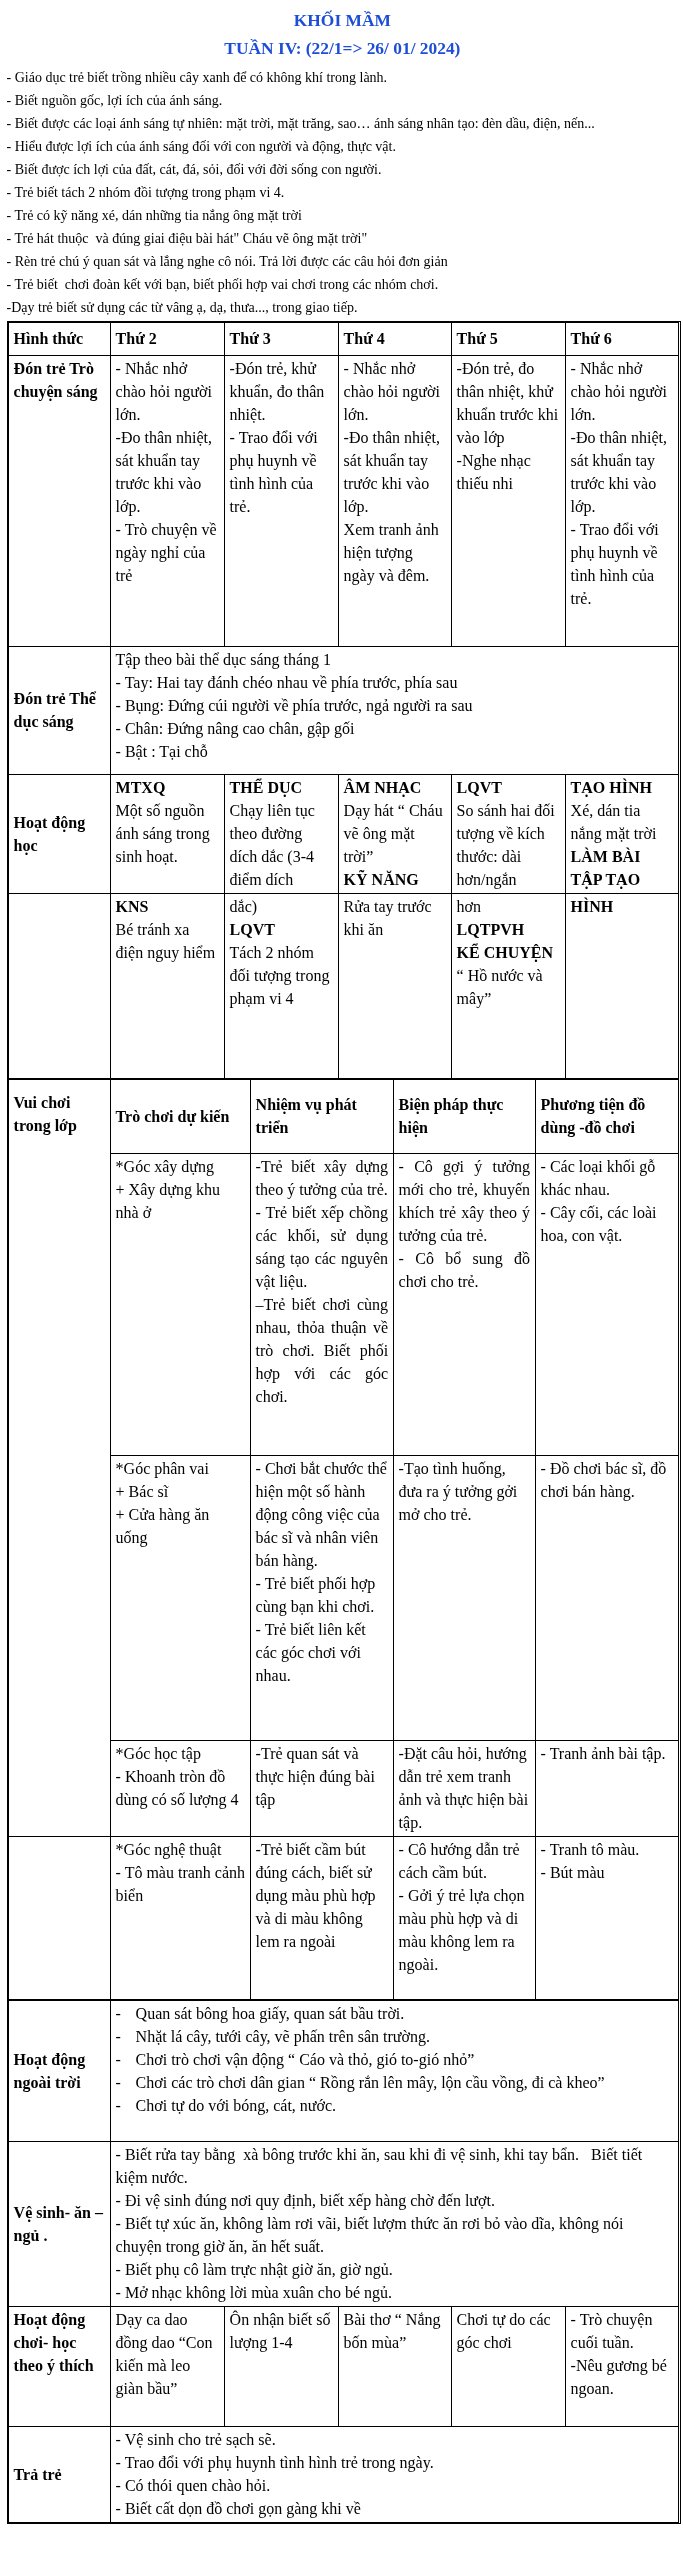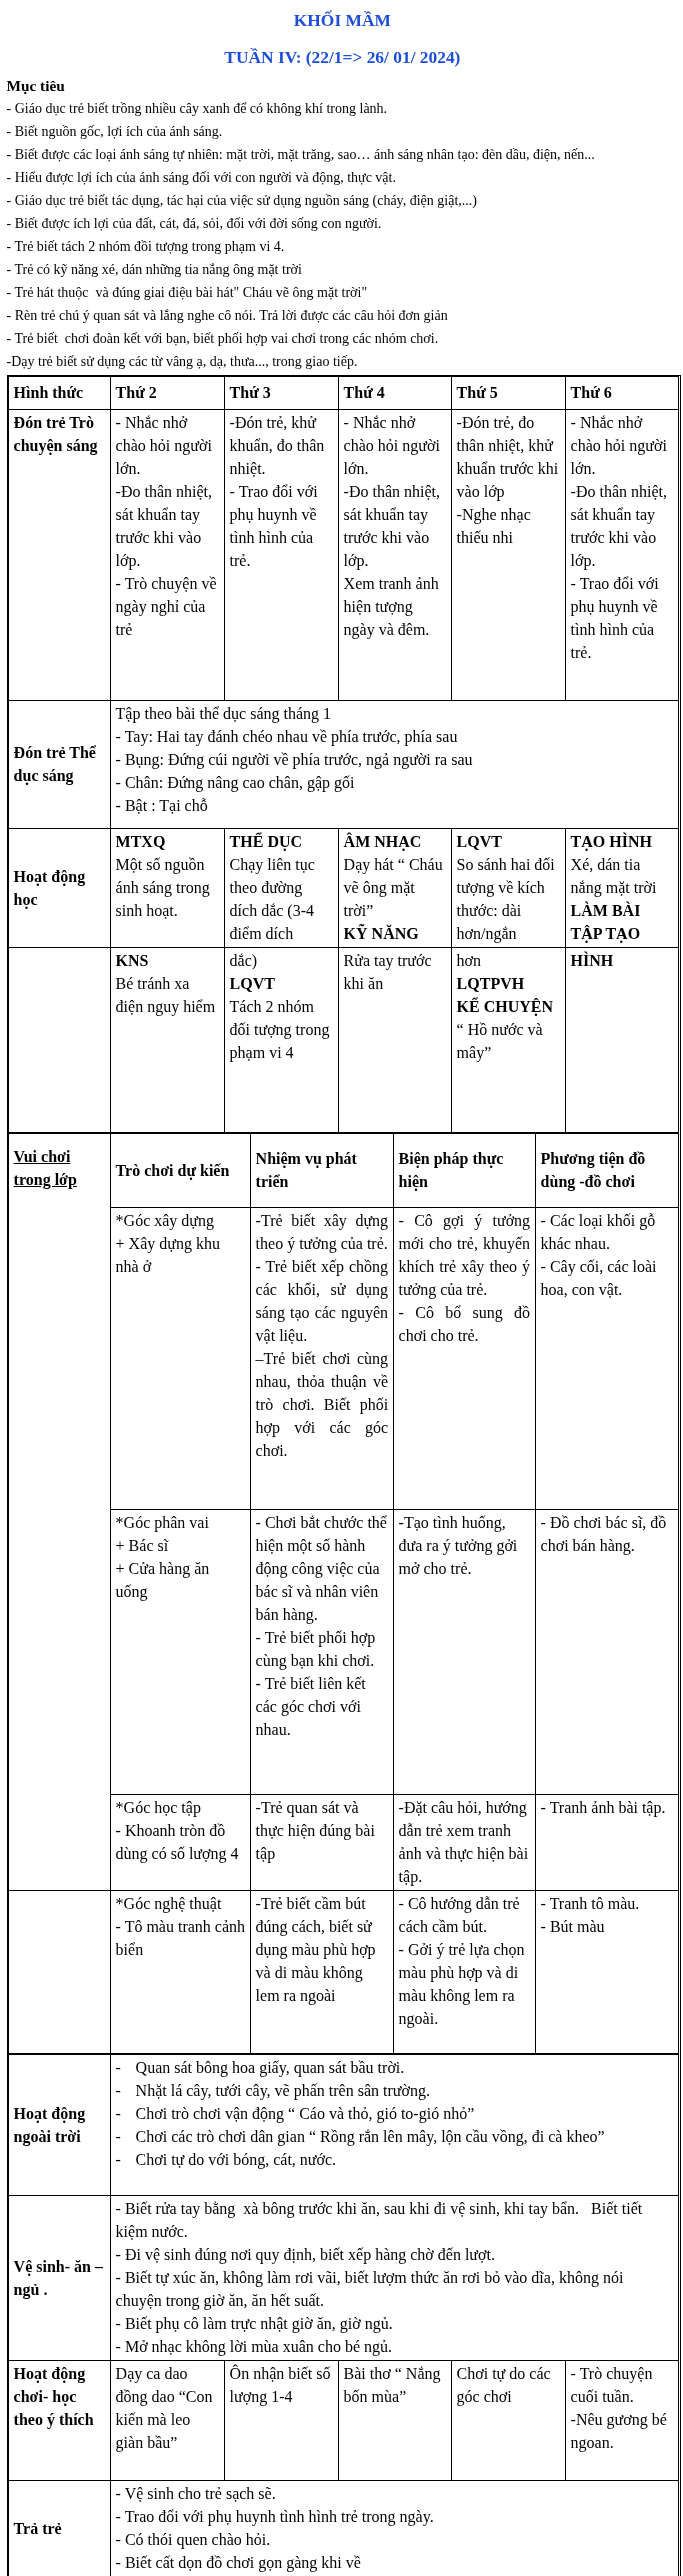--- a/index.html
+++ b/index.html
@@ -1,48 +1,46 @@
 <!DOCTYPE html>
 <html style="font-size:11.6px"><head>
 <meta charset="utf-8">
 <style>
   html,body{margin:0;padding:0;background:#ffffff;}
   body{width:684px;font-family:"Liberation Serif","DejaVu Serif",serif;color:#000;}
   .page{padding:4.4px 5.8px 14.5px 6.5px;}
   .title{color:#1d4ed8;font-weight:bold;text-align:center;font-size:17.4px;line-height:22px;}
   .title.t1{margin-top:4.4px;}
-  .title.t2{margin-top:15px;margin-bottom:7.3px;text-align:center;}
+  .title.t2{margin-top:6px;margin-bottom:7.3px;text-align:center;}
   .goals-heading{font-weight:bold;font-size:15.3px;line-height:22px;}
   .goals .ln{font-size:14px;line-height:23px;white-space:pre-wrap;}
   .tables-wrap{border:0.7px solid #000;width:672px;margin-top:1.5px;}
   table{border-collapse:collapse;table-layout:fixed;width:671px;margin:0;}
   td{border:0.7px solid #000;vertical-align:top;padding:1.5px 4.4px 1.5px 5.1px;font-size:16px;line-height:23px;overflow:hidden;}
   td .ln{white-space:pre-wrap;tab-size:5;}
   .b,.lbl,.hdr td{font-weight:bold;}
   .lbl{font-weight:bold;}
   .mid{vertical-align:middle;}
   .hdr td{vertical-align:middle;}
   .just .ln{text-align:justify;}
-  .padtop{padding-top:11.6px;text-decoration:underline;}
+  .padtop{padding-top:11.6px;}
 </style>
 </head>
 <body>
 
 <div class="page">
 
   <div class="title t1">KHỐI MẦM</div>
   <div class="title t2">TUẦN IV: (22/1=&gt; 26/ 01/ 2024)</div>
 
-  <div class="goals-heading">Mục tiêu</div>
   <div class="goals">
       <div class="ln">- Giáo dục trẻ biết trồng nhiều cây xanh để có không khí trong lành.</div>
       <div class="ln">- Biết nguồn gốc, lợi ích của ánh sáng.</div>
       <div class="ln">- Biết được các loại ánh sáng tự nhiên: mặt trời, mặt trăng, sao… ánh sáng nhân tạo: đèn dầu, điện, nến...</div>
       <div class="ln">- Hiểu được lợi ích của ánh sáng đối với con người và động, thực vật.</div>
-      <div class="ln">- Giáo dục trẻ biết tác dụng, tác hại của việc sử dụng nguồn sáng (cháy, điện giật,...)</div>
       <div class="ln">- Biết được ích lợi của đất, cát, đá, sỏi, đối với đời sống con người.</div>
       <div class="ln">- Trẻ biết tách 2 nhóm đồi tượng trong phạm vi 4.</div>
       <div class="ln">- Trẻ có kỹ năng xé, dán những tia nắng ông mặt trời</div>
       <div class="ln">- Trẻ hát thuộc  và đúng giai điệu bài hát" Cháu vẽ ông mặt trời"</div>
       <div class="ln">- Rèn trẻ chú ý quan sát và lắng nghe cô nói. Trả lời được các câu hỏi đơn giản</div>
       <div class="ln">- Trẻ biết  chơi đoàn kết với bạn, biết phối hợp vai chơi trong các nhóm chơi.</div>
       <div class="ln">-Dạy trẻ biết sử dụng các từ vâng ạ, dạ, thưa..., trong giao tiếp.</div>
     </div>
 
   <div class="tables-wrap">

